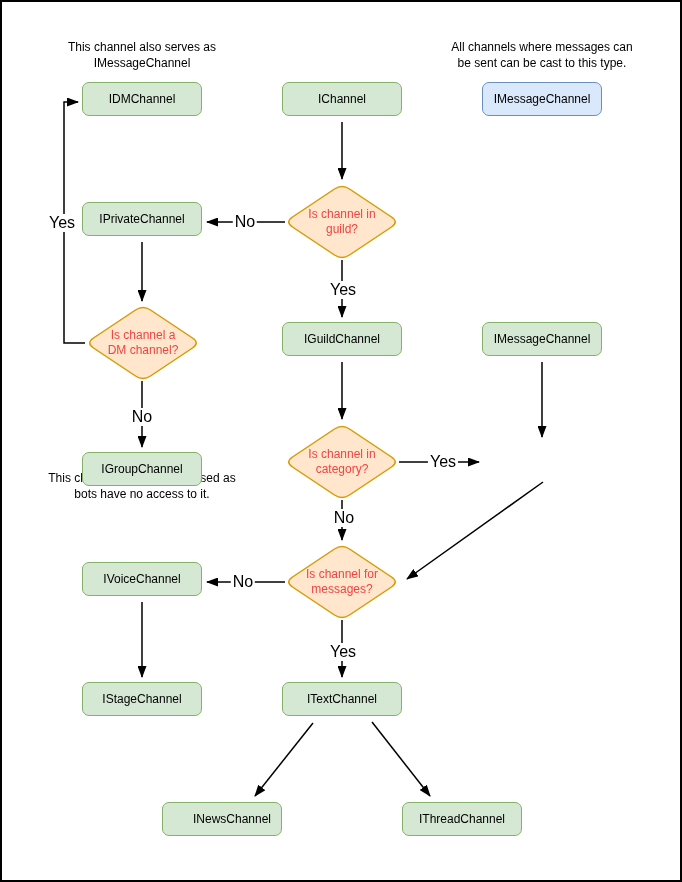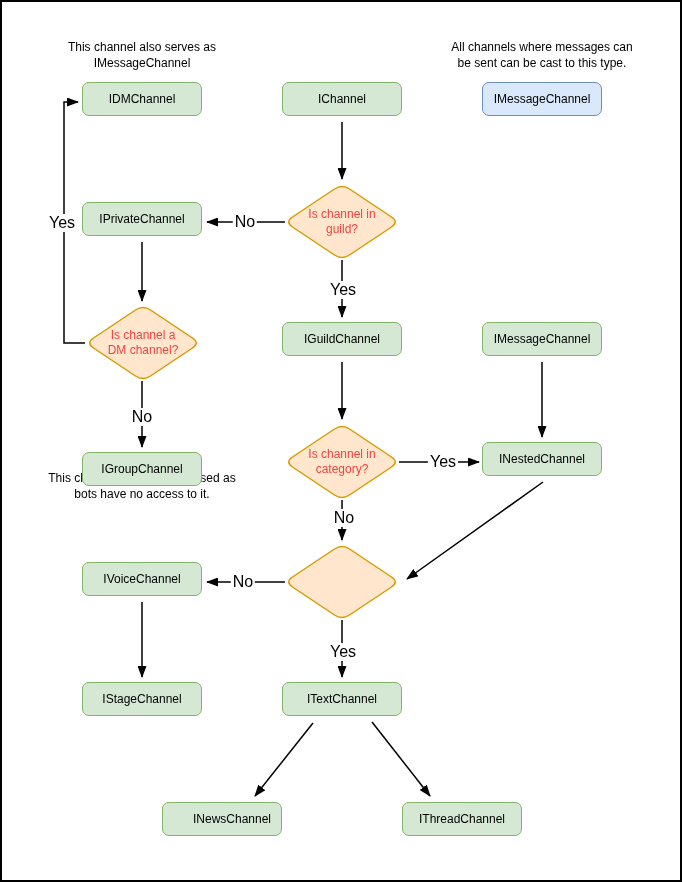--- a/index.html
+++ b/index.html
@@ -113,33 +113,34 @@
   <div class="note" style="left:30px; top:468px; width:220px;">This channel type is barely used as
 bots have no access to it.</div>
 
   <div class="node" style="left:80px; top:80px;">IDMChannel</div>
   <div class="node" style="left:280px; top:80px;">IChannel</div>
   <div class="node blue" style="left:480px; top:80px;">IMessageChannel</div>
   <div class="node" style="left:80px; top:200px;">IPrivateChannel</div>
   <div class="node" style="left:280px; top:320px;">IGuildChannel</div>
   <div class="node" style="left:480px; top:320px;">IMessageChannel</div>
   <div class="node" style="left:80px; top:450px;">IGroupChannel</div>
-  <div class="node" style="left:480px; top:440px;">INestedChannel</div>
   <div class="node" style="left:80px; top:560px;">IVoiceChannel</div>
   <div class="node" style="left:80px; top:680px;">IStageChannel</div>
   <div class="node" style="left:280px; top:680px;">ITextChannel</div>
   <div class="node" style="left:160px; top:800px;padding-left:20px;">INewsChannel</div>
   <div class="node" style="left:400px; top:800px;">IThreadChannel</div>
 
   <div class="dlabel" style="left:283px; top:205px;">Is channel in
 guild?</div>
   <div class="dlabel" style="left:84px; top:326px;">Is channel a
 DM channel?</div>
   <div class="dlabel" style="left:283px; top:445px;">Is channel in
 category?</div>
+  <div class="dlabel" style="left:283px; top:565px;">Is channel for
+messages?</div>
 
   <div class="elabel" style="left:243px; top:220px;">No</div>
   <div class="elabel" style="left:341px; top:288px;">Yes</div>
   <div class="elabel" style="left:60px; top:221px;">Yes</div>
   <div class="elabel" style="left:140px; top:415px;">No</div>
   <div class="elabel" style="left:441px; top:460px;">Yes</div>
   <div class="elabel" style="left:342px; top:516px;">No</div>
   <div class="elabel" style="left:241px; top:580px;">No</div>
   <div class="elabel" style="left:341px; top:650px;">Yes</div>
 

